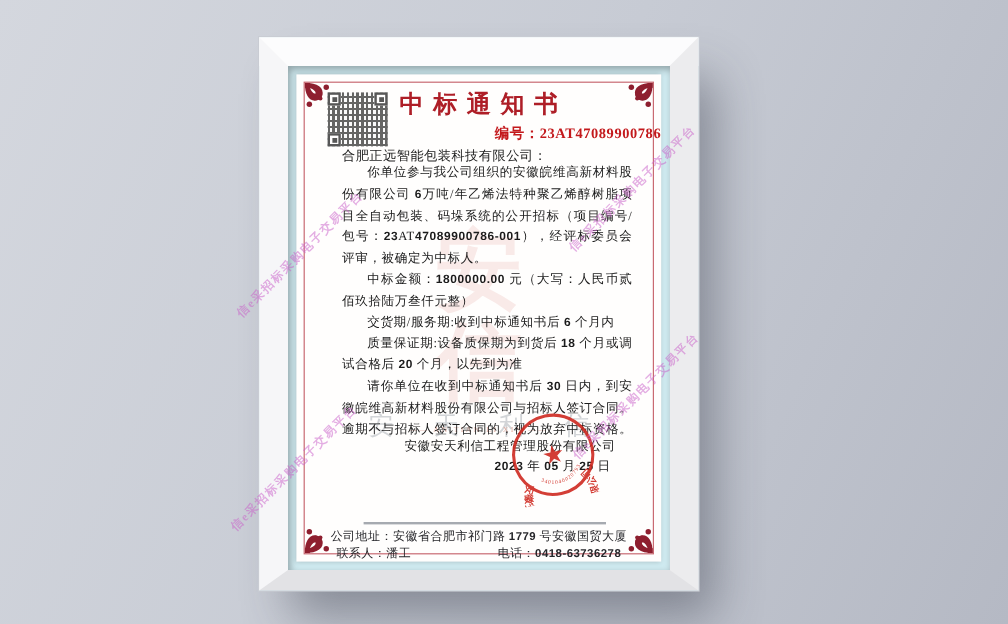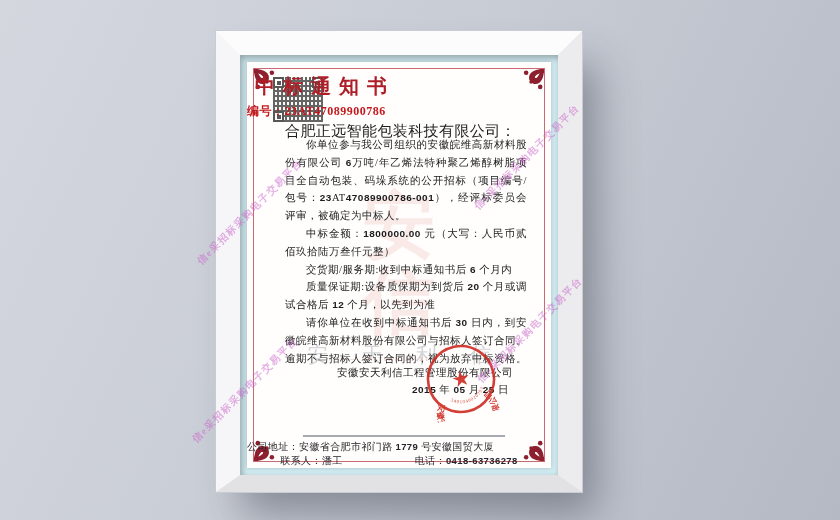--- a/index.html
+++ b/index.html
@@ -38,50 +38,50 @@
     left:26px;top:15px;width:50px;height:45px;background:#fafafa;opacity:.8;
     background-image:
       repeating-linear-gradient(0deg,#3f3f3f 0 2px,transparent 2px 5px),
       repeating-linear-gradient(90deg,#3f3f3f 0 2px,transparent 2px 4px);
   }
   .finder{position:absolute;width:11px;height:11px;border:2.5px solid #2e2e2e;background:#fff;box-sizing:border-box;}
   .finder:after{content:"";position:absolute;inset:1.5px;background:#2e2e2e;}
   .f-tl{left:0;top:0;} .f-tr{right:0;top:0;} .f-bl{left:0;bottom:0;}
   
   .title{
-    left:0;right:0;top:11px;color:#ae1e27;font-weight:bold;
+    left:0;right:0;top:11px;text-align:center;color:#ae1e27;font-weight:bold;
     font-size:20px;letter-spacing:8px;text-indent:8px;
   }
   .docnum{
-    left:0;right:0;top:41px;text-align:left;color:#c3191c;font-weight:bold;
+    left:0;right:0;top:41px;text-align:right;color:#c3191c;font-weight:bold;
     font-size:12px;letter-spacing:.5px;
   }
   
-  .addressee{left:38px;top:60px;font-size:15px;color:#1c1c1c;letter-spacing:.4px;}
+  .addressee{left:38px;top:60px;font-size:11px;color:#1c1c1c;letter-spacing:.4px;}
   .bodytext{left:38px;top:74px;width:242px;color:#1b1b1b;}
   .bodytext p{
     margin:0;font-size:10.5px;line-height:17.8px;letter-spacing:.5px;
     text-indent:2em;text-align:justify;
   }
   .bodytext b, .sig b, .footer b{font-family:"Liberation Sans","DejaVu Sans",sans-serif;font-size:.95em;}
   
   .sig{right:38px;top:302px;text-align:right;color:#1b1b1b;font-size:10.5px;line-height:17px;letter-spacing:.5px;}
   .sig .date{margin-right:4px;}
   
   .seal{left:176px;top:279px;width:76px;height:76px;transform:rotate(-12deg);opacity:.9;}
   
   .logo-glyphs{left:0;right:0;top:126px;text-align:center;color:rgba(195,60,50,.10);
     font-size:72px;line-height:76px;font-weight:bold;pointer-events:none;}
   .logo-name{left:0;right:0;top:279px;text-align:center;color:#c3c7cb;opacity:.75;
     font-size:21px;letter-spacing:14px;text-indent:14px;pointer-events:none;}
   .logo-sub{left:0;right:0;top:293px;text-align:center;color:#dfab9f;font-size:6.5px;
     letter-spacing:2px;pointer-events:none;}
   
   .footrule{left:56px;top:373px;width:202px;height:2px;background:#a6aab0;}
-  .footer{left:0;right:0;color:#26262a;font-size:10px;letter-spacing:.4px;}
+  .footer{left:0;right:0;text-align:center;color:#26262a;font-size:10px;letter-spacing:.4px;}
   .foot1{top:378px;}
   .foot2{top:391.5px;display:flex;justify-content:center;gap:72px;}
   
   .wm{
     position:absolute;transform:rotate(-45deg);color:#c95fc9;opacity:.5;
     font-size:10px;letter-spacing:1.5px;white-space:nowrap;font-weight:bold;
     pointer-events:none;z-index:5;
   }
 </style>
 </head>
@@ -136,27 +136,27 @@
         </div>
 
         <div class="abs title">中标通知书</div>
         <div class="abs docnum">编号：23AT47089900786</div>
 
         <div class="abs addressee embolden">合肥正远智能包装科技有限公司：</div>
         <div class="abs bodytext">
           <p class="embolden">你单位参与我公司组织的安徽皖维高新材料股份有限公司 <b>6</b>万吨/年乙烯法特种聚乙烯醇树脂项目全自动包装、码垛系统的公开招标（项目编号/包号：<b>23</b>AT<b>47089900786-001</b>），经评标委员会评审，被确定为中标人。</p>
           <p class="embolden">中标金额：<b>1800000.00</b> 元（大写：人民币贰佰玖拾陆万叁仟元整）</p>
           <p class="embolden">交货期/服务期:收到中标通知书后 <b>6</b> 个月内</p>
-          <p class="embolden">质量保证期:设备质保期为到货后 <b>20</b> 个月或调试合格后 <b>12</b> 个月，以先到为准</p>
+          <p class="embolden">质量保证期:设备质保期为到货后 <b>18</b> 个月或调试合格后 <b>20</b> 个月，以先到为准</p>
           <p class="embolden">请你单位在收到中标通知书后 <b>30</b> 日内，到安徽皖维高新材料股份有限公司与招标人签订合同。逾期不与招标人签订合同的，视为放弃中标资格。</p>
         </div>
 
         <div class="abs sig">
           <div>安徽安天利信工程管理股份有限公司</div>
-          <div class="date embolden"><b>2015</b> 年 <b>05</b> 月 <b>25</b> 日</div>
+          <div class="date embolden"><b>2023</b> 年 <b>05</b> 月 <b>25</b> 日</div>
         </div>
 
         <svg class="abs seal" viewBox="0 0 76 76">
           <circle cx="38" cy="38" r="33" fill="none" stroke="#cf2a21" stroke-width="2.6"></circle>
           <defs>
             <path id="sealTop" d="M 13.3,56.3 A 30.5,30.5 0 1 0 62.7,56.3" fill="none"></path>
             <path id="sealBot" d="M 17.9,51.5 A 24,24 0 0 0 58.1,51.5" fill="none"></path>
           </defs>
           <text font-size="8" fill="#cf2a21" letter-spacing="0.4" font-weight="bold">
             <textPath href="#sealTop" xlink:href="#sealTop" startOffset="2">安徽安天利信工程管理股份有限公司</textPath>

